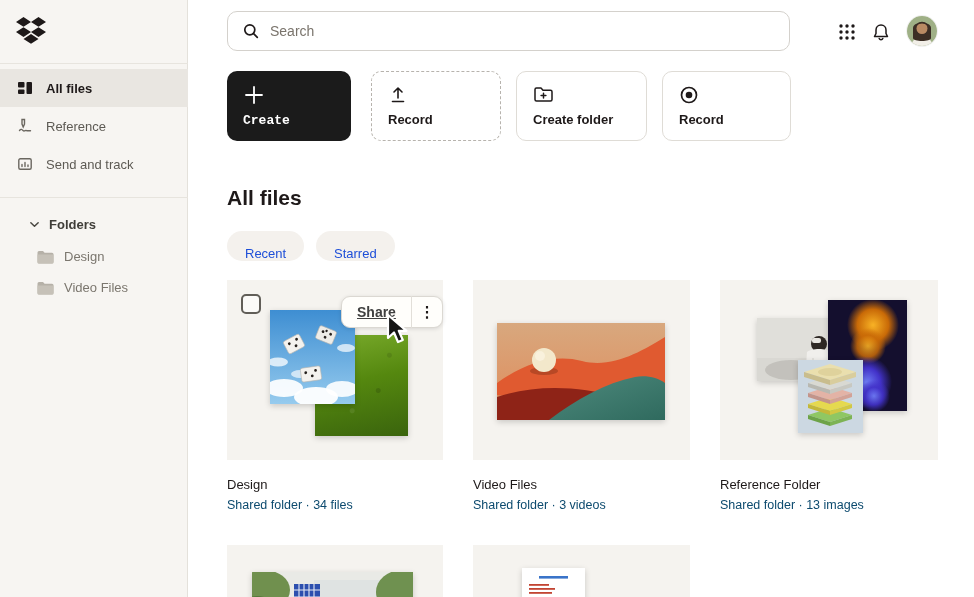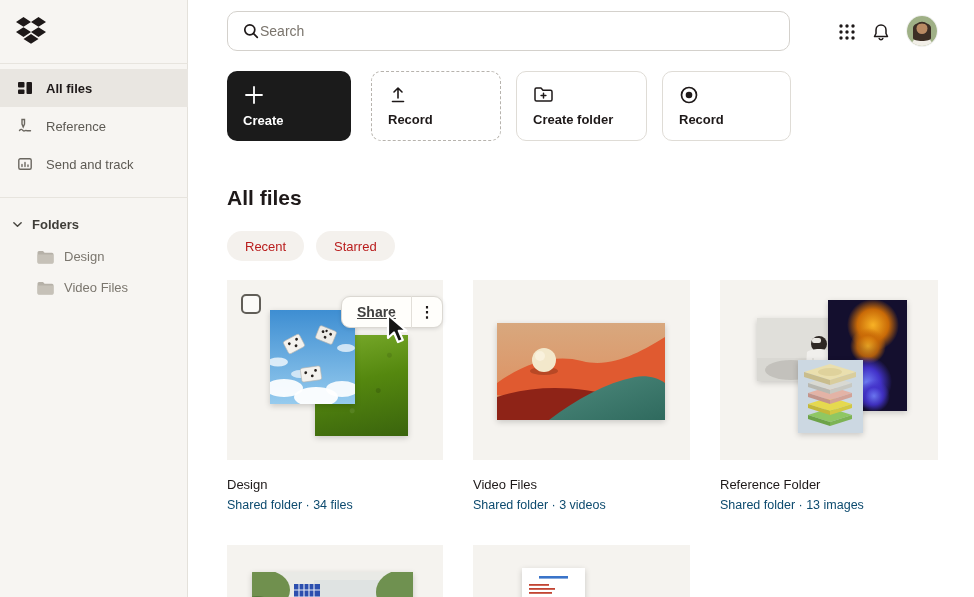--- a/index.html
+++ b/index.html
@@ -8,43 +8,43 @@
 
   
   .sidebar { position:absolute; left:0; top:0; width:188px; height:597px; background:#f7f5f2; border-right:1px solid #e4e1db; }
   .logo { position:absolute; left:16px; top:17px; width:30px; height:27px; }
   .sb-divider { position:absolute; left:0; width:188px; height:1px; background:#e7e4de; }
   .nav { position:absolute; left:0; top:69px; width:188px; }
   .nav-item { display:flex; align-items:center; height:38px; padding-left:17px; gap:13px; font-size:13px; color:#5d5a54; cursor:pointer; }
   .nav-item.active { background:#e9e6e1; color:#1e1919; font-weight:bold; }
   .nav-item svg { flex:0 0 auto; }
   .folders { position:absolute; left:0; top:207px; width:188px; }
-  .folders-header { display:flex; align-items:center; height:34px; padding-left:12px; gap:9px; font-size:13px; font-weight:bold; color:#3f3d38; cursor:pointer; }
+  .folders-header { display:flex; align-items:center; height:34px; padding-left:29px; gap:9px; font-size:13px; font-weight:bold; color:#3f3d38; cursor:pointer; }
   .folder-item { display:flex; align-items:center; height:31px; padding-left:37px; gap:10px; font-size:13px; color:#7b766e; cursor:pointer; }
 
   
-  .search-box { position:absolute; left:227px; top:11px; width:563px; height:40px; background:#fff; border:1px solid #d4d1cc; border-radius:10px; display:flex; align-items:center; padding-left:15px; gap:1px; }
+  .search-box { position:absolute; left:227px; top:11px; width:563px; height:40px; background:#fff; border:1px solid #d4d1cc; border-radius:10px; display:flex; align-items:center; padding-left:15px; gap:11px; }
   .search-box input { border:none; outline:none; font-size:14px; color:#1e1919; width:480px; background:transparent; font-family:"Liberation Sans", sans-serif; }
   .search-box input::placeholder { color:#7a746c; }
   .hdr-icon { position:absolute; top:23px; width:18px; height:18px; cursor:pointer; }
   .avatar { position:absolute; left:907px; top:16px; width:30px; height:30px; border-radius:50%; overflow:hidden; cursor:pointer; box-shadow:0 0 0 1px rgba(0,0,0,.06); }
 
   
   .action-btn { position:absolute; top:71px; height:70px; border-radius:10px; background:#fff; cursor:pointer; }
   .action-btn .icn { position:absolute; left:16px; top:13px; }
   .action-btn .lbl { position:absolute; left:16px; bottom:13px; font-size:13px; font-weight:bold; color:#1e1919; }
-  .btn-create { left:227px; width:124px; background:#1b1b1b; }
+  .btn-create { left:227px; width:124px; background:#1b1b1b;font-family:Liberation Mono, monospace; }
   .btn-create .lbl { color:#fff; }
   .btn-upload { left:371px; width:130px; border:1px dashed #b7b3ad; }
   .btn-folder { left:516px; width:131px; border:1px solid #dfdcd6; }
   .btn-record { left:662px; width:129px; border:1px solid #dfdcd6;padding-left:40px; }
 
   
   .page-title { position:absolute; left:227px; top:186px; font-size:21px; font-weight:bold; color:#1e1919; }
-  .chip { position:absolute; top:231px; height:30px; display:flex; align-items:center; padding:0 18px; background:#f4f1ed; border-radius:16px; font-size:13px; color:#b91c1c; cursor:pointer; }
+  .chip { position:absolute; top:231px; height:30px; display:flex; align-items:flex-end; padding:0 18px; background:#f4f1ed; border-radius:16px; font-size:13px; color:#1d4ed8; cursor:pointer; }
   .chip-recent { left:227px; }
   .chip-starred { left:316px; }
 
   .thumb { position:absolute; background:#f5f3ef; }
   .thumb-1 { left:227px; top:280px; width:216px; height:180px; }
   .thumb-2 { left:473px; top:280px; width:217px; height:180px; }
   .thumb-3 { left:720px; top:280px; width:218px; height:180px; }
   .thumb-r2a { left:227px; top:545px; width:216px; height:52px; overflow:hidden; }
   .thumb-r2b { left:473px; top:545px; width:217px; height:52px; overflow:hidden; }
 

